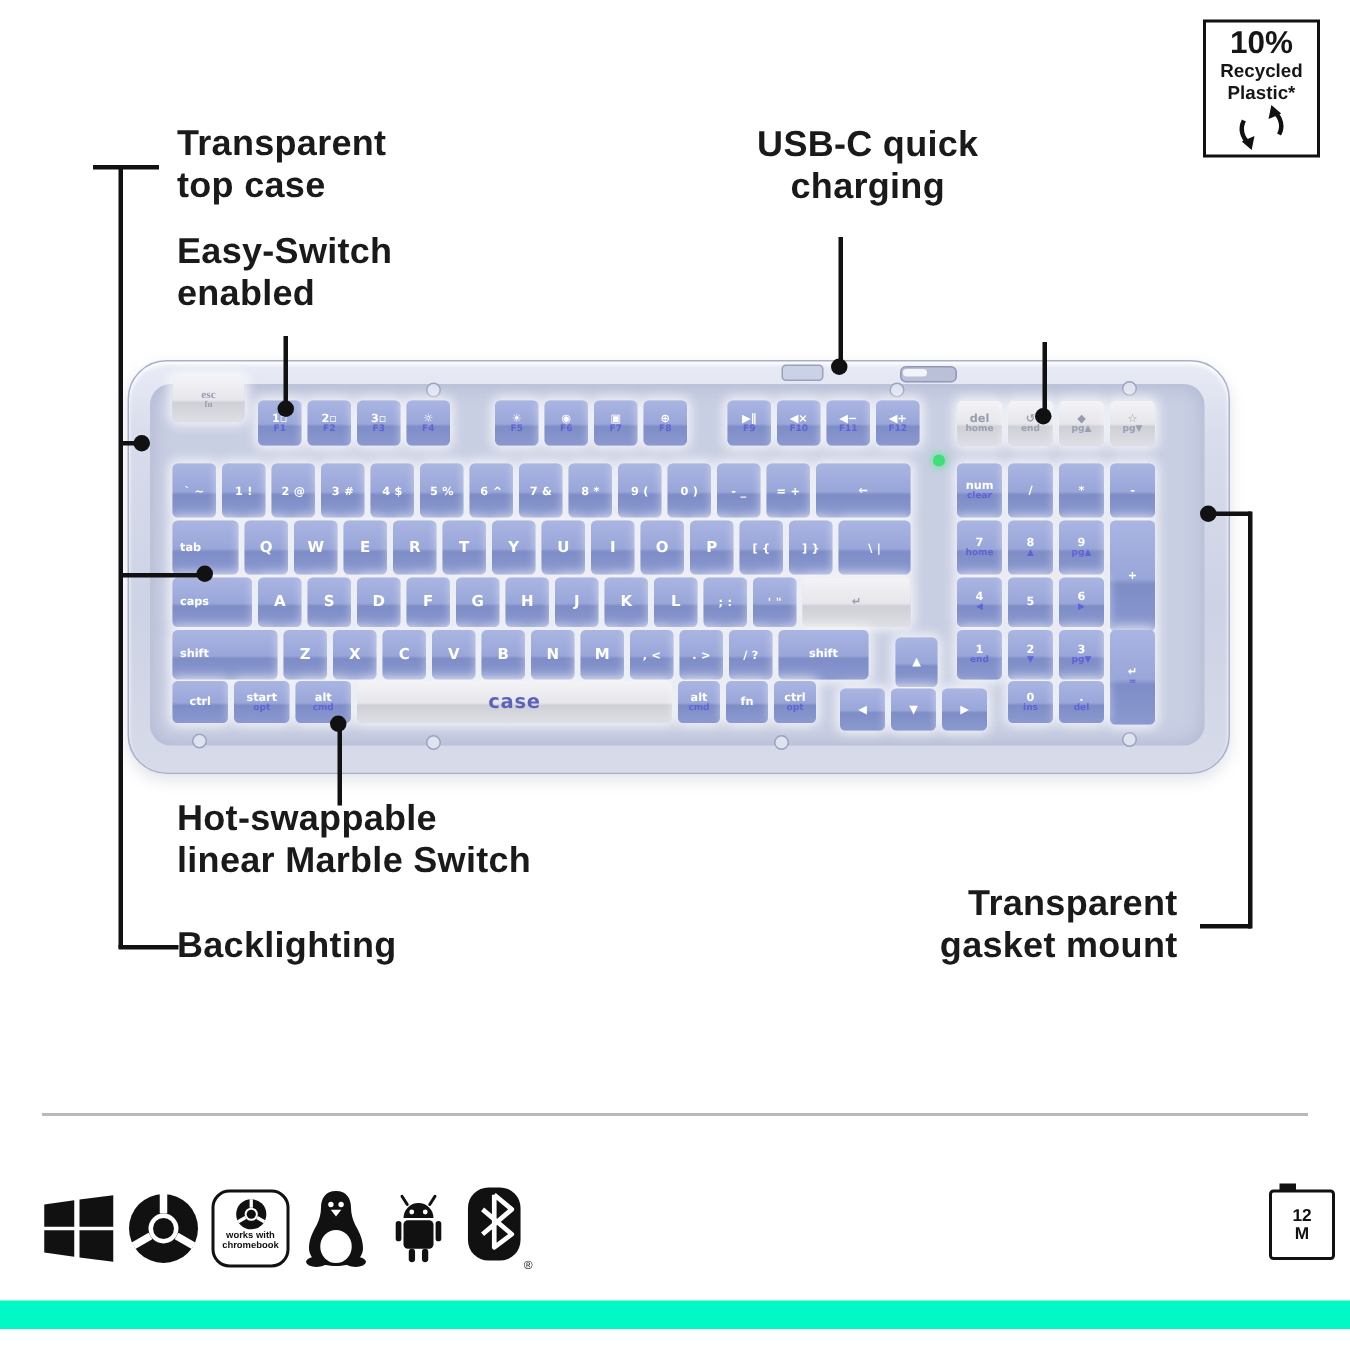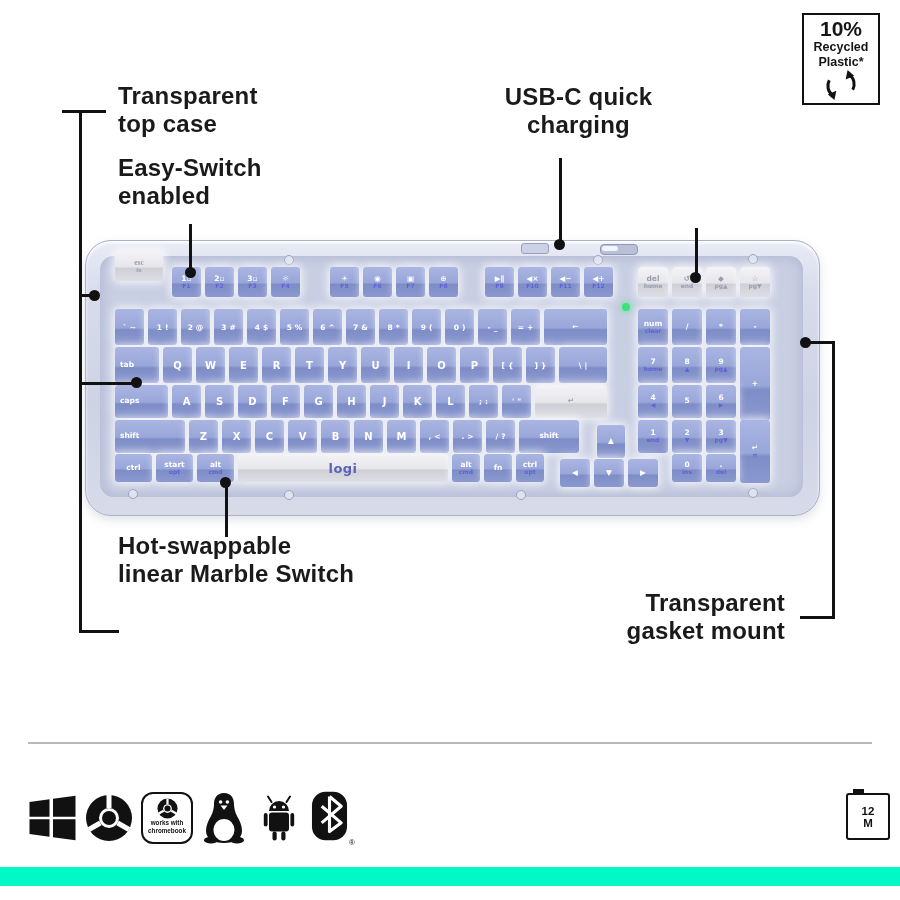--- a/index.html
+++ b/index.html
@@ -77,20 +77,23 @@
     <div>enabled</div>
   </div>
   <div class="callout" style="left:471px;top:83px;width:215px;text-align:center;">
     <div>USB-C quick</div>
     <div>charging</div>
   </div>
   <div class="callout" style="left:118px;top:532px;">
     <div>Hot-swappable</div>
     <div>linear Marble Switch</div>
   </div>
+  <div class="callout" style="left:118px;top:617px;">
+    <div>Backlighting</div>
+  </div>
   <div class="callout" style="left:560px;top:589px;width:225px;text-align:right;">
     <div>Transparent</div>
     <div>gasket mount</div>
   </div>
 
   <div class="case"></div>
   <div class="deck"></div>
   <div class="usbnub"></div>
   <div class="toggle">
       <i></i>
@@ -457,21 +460,21 @@
       </div>
       <div class="key" style="left: 156px; top: 454px; width: 37px; height: 28px;">
         <span class="kp">start</span>
         <span class="ks">opt</span>
       </div>
       <div class="key" style="left: 197px; top: 454px; width: 37px; height: 28px;">
         <span class="kp">alt</span>
         <span class="ks">cmd</span>
       </div>
       <div class="key white" style="left: 238px; top: 454px; width: 210px; height: 28px;">
-        <span class="logo">logi</span>
+        <span class="logo">case</span>
       </div>
       <div class="key" style="left: 452px; top: 454px; width: 28px; height: 28px;">
         <span class="kp">alt</span>
         <span class="ks">cmd</span>
       </div>
       <div class="key" style="left: 484px; top: 454px; width: 28px; height: 28px;">
         <span class="kp">fn</span>
       </div>
       <div class="key" style="left: 516px; top: 454px; width: 28px; height: 28px;">
         <span class="kp">ctrl</span>

